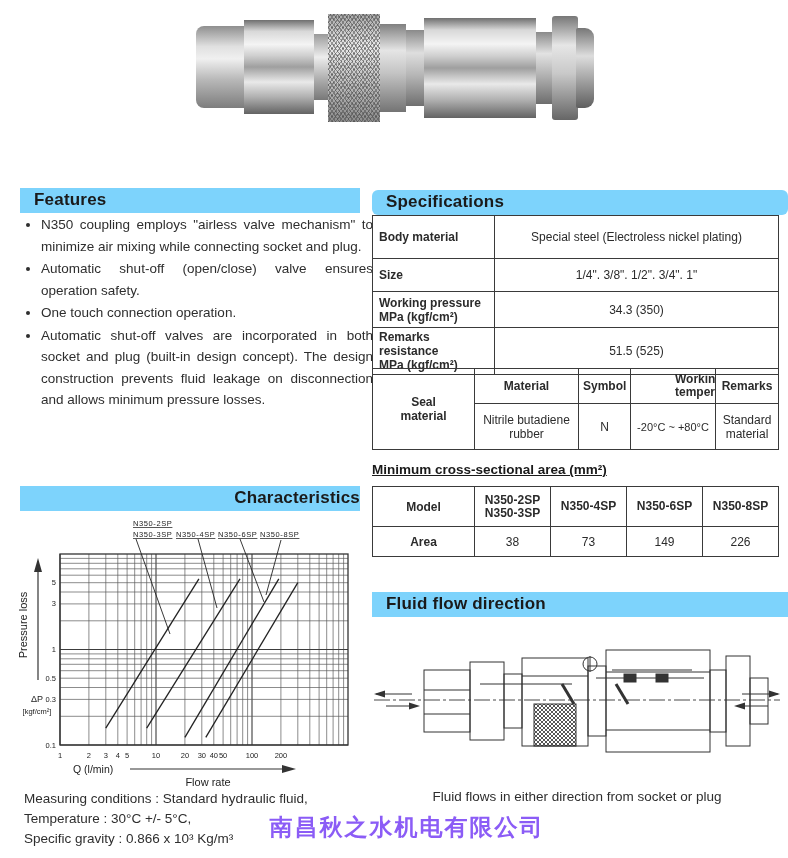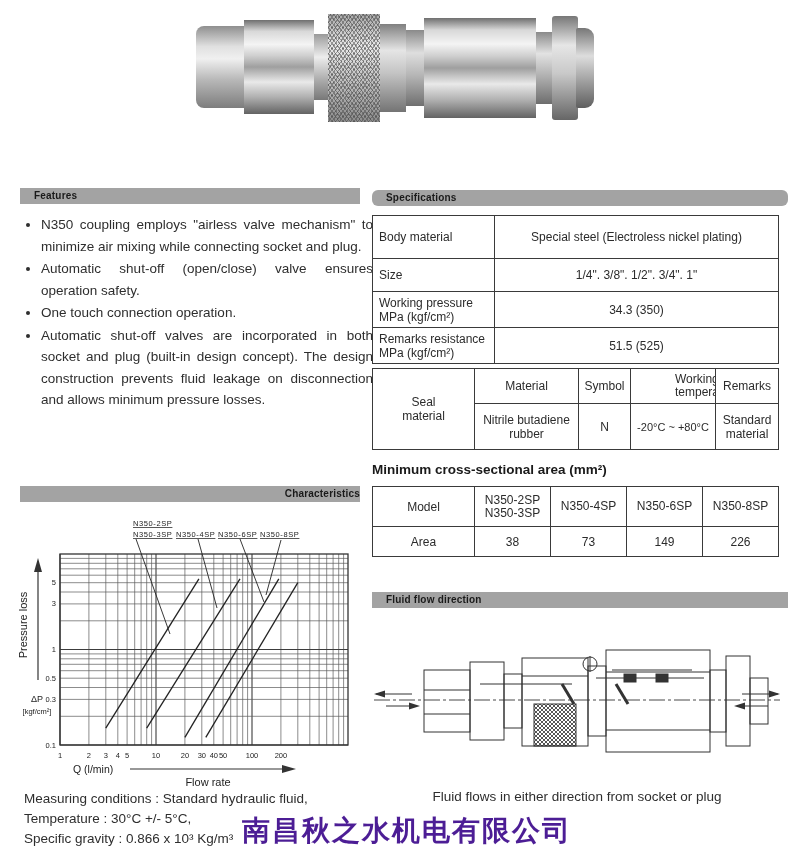--- a/index.html
+++ b/index.html
@@ -1,33 +1,33 @@
 <!DOCTYPE html>
 <html><head>
 <meta charset="utf-8">
 <style>
   html,body{margin:0;padding:0;background:#fff;}
   .page{position:relative;width:788px;height:858px;background:#fff;overflow:hidden;
         font-family:"Liberation Sans","DejaVu Sans",sans-serif;color:#2e2e2e;}
   .abs{position:absolute;}
-  .sec-h{position:absolute;background:#a3a3a3;font-weight:bold;font-size:10px;color:#1a1a1a;
+  .sec-h{position:absolute;background:#7dd3fc;font-weight:bold;font-size:17px;color:#1a1a1a;
          padding:2px 0 3px 14px;letter-spacing:.2px;}
   .tbl{position:absolute;border-collapse:collapse;table-layout:fixed;}
   .tbl td{border:1.5px solid #3a3a3a;font-size:12px;padding:2px 4px;color:#2b2b2b;overflow:hidden;}
-  .lbl{font-weight:normal;}
+  .lbl{font-weight:bold;}
   .c{text-align:center;}
   .pre{white-space:pre-line;}
   .val{text-align:center;font-size:12.5px;font-weight:normal;}
   .features{position:absolute;left:24px;top:214px;width:332px;margin:0;padding:0 0 0 17px;
             font-size:13.5px;line-height:21.5px;text-align:justify;color:#2e2e2e;}
   .features li{margin-bottom:1px;}
   .sub-h{position:absolute;font-weight:bold;font-size:13.5px;color:#1a1a1a;}
   .caption{position:absolute;font-size:13.5px;color:#2e2e2e;text-align:center;}
   .measuring{position:absolute;font-size:13.5px;line-height:20px;color:#2e2e2e;}
-  .watermark{position:absolute;font-weight:bold;font-size:28px;color:#4c1d95;letter-spacing:2px;
+  .watermark{position:absolute;font-weight:bold;font-size:23px;color:#8b5cf6;letter-spacing:2px;
              font-family:Liberation Serif, serif;}
   
   .photo{position:absolute;left:196px;top:10px;width:398px;height:116px;}
   .photo>div{position:absolute;}
   .hexg{background:linear-gradient(180deg,#6f6f6f 0,#d8d8d8 12%,#f4f4f4 26%,#cfcfcf 38%,#9f9f9f 50%,#e9e9e9 66%,#b0b0b0 82%,#636363 100%);}
   .m-cyl{left:0;top:16px;width:50px;height:82px;border-radius:8px 2px 2px 8px;
          background:linear-gradient(180deg,#8f8f8f,#e0e0e0 25%,#f0f0f0 40%,#b9b9b9 65%,#7d7d7d);}
   .m-hex1{left:48px;top:10px;width:70px;height:94px;}
   .m-ring{left:118px;top:24px;width:14px;height:66px;
          background:linear-gradient(180deg,#9a9a9a,#ededed 35%,#ababab 70%,#787878);}
@@ -220,21 +220,21 @@
         <td class="val pre">Nitrile butadiene
 rubber</td>
         <td class="val">N</td>
         <td class="val" style="font-size:11px;">-20°C ~ +80°C</td>
         <td class="val pre">Standard
 material</td>
       </tr>
     </tbody>
   </table>
 
-  <div class="sub-h" style="left:372px;top:462px;">Minimum cross-sectional area (mm²)</div>
+  <div class="sub-h" style="left:372px;top:462px;text-decoration:underline;">Minimum cross-sectional area (mm²)</div>
   <table class="tbl" style="left:372px;top:486px;width:406px;">
     <colgroup>
         <col style="width:102px">
         <col style="width:76px">
         <col style="width:76px">
         <col style="width:76px">
         <col style="width:76px">
       </colgroup>
     <tbody>
       <tr style="height:40px;">

